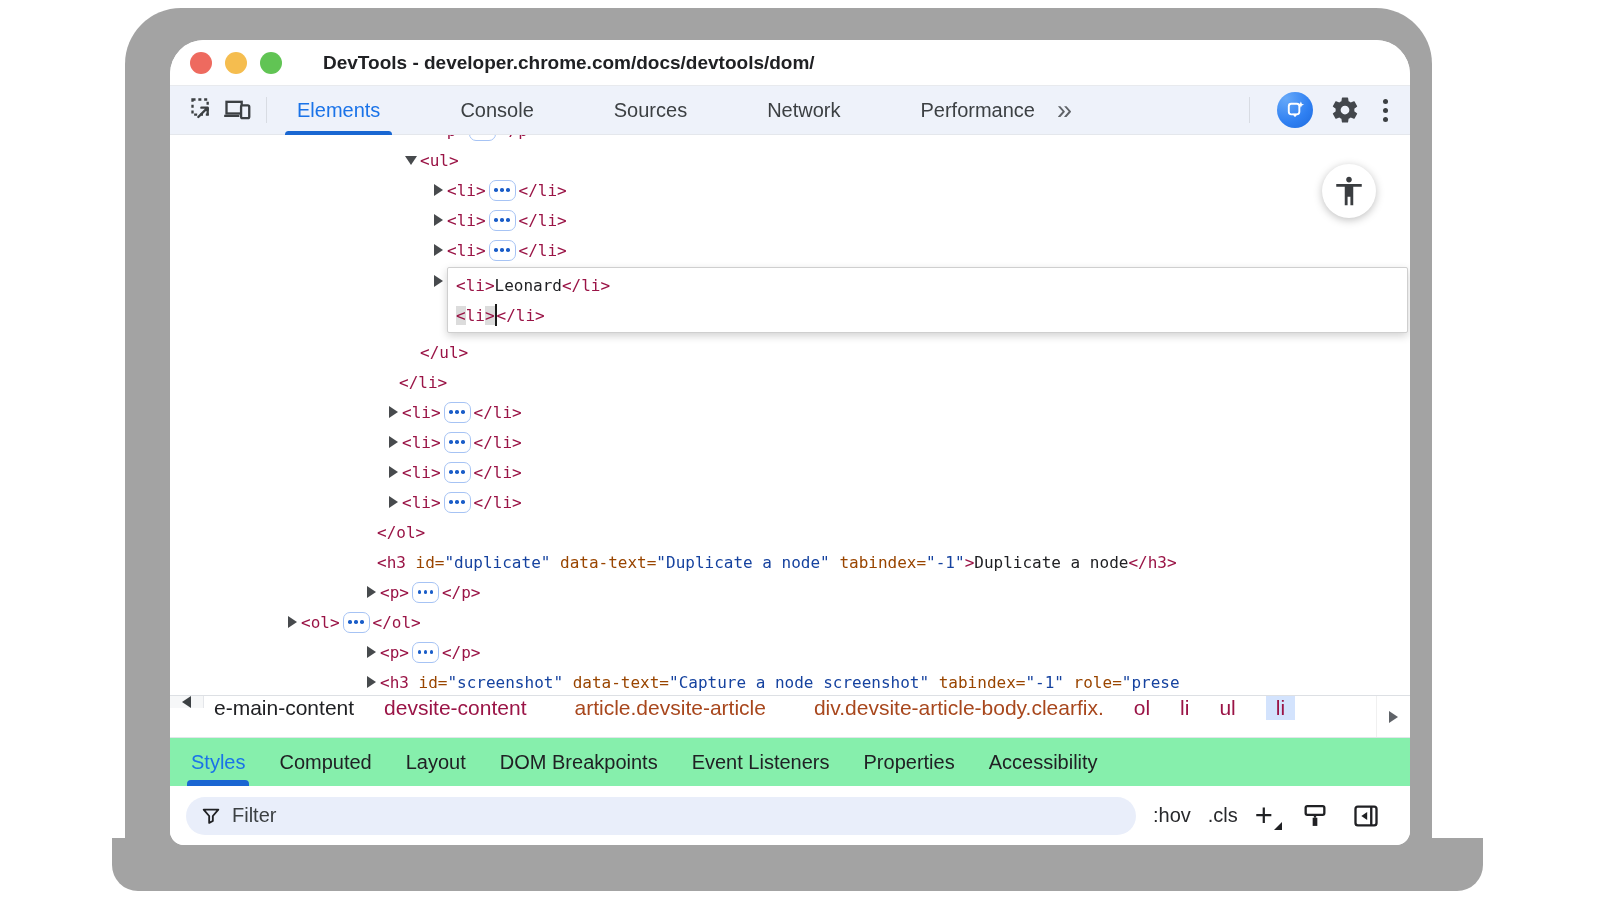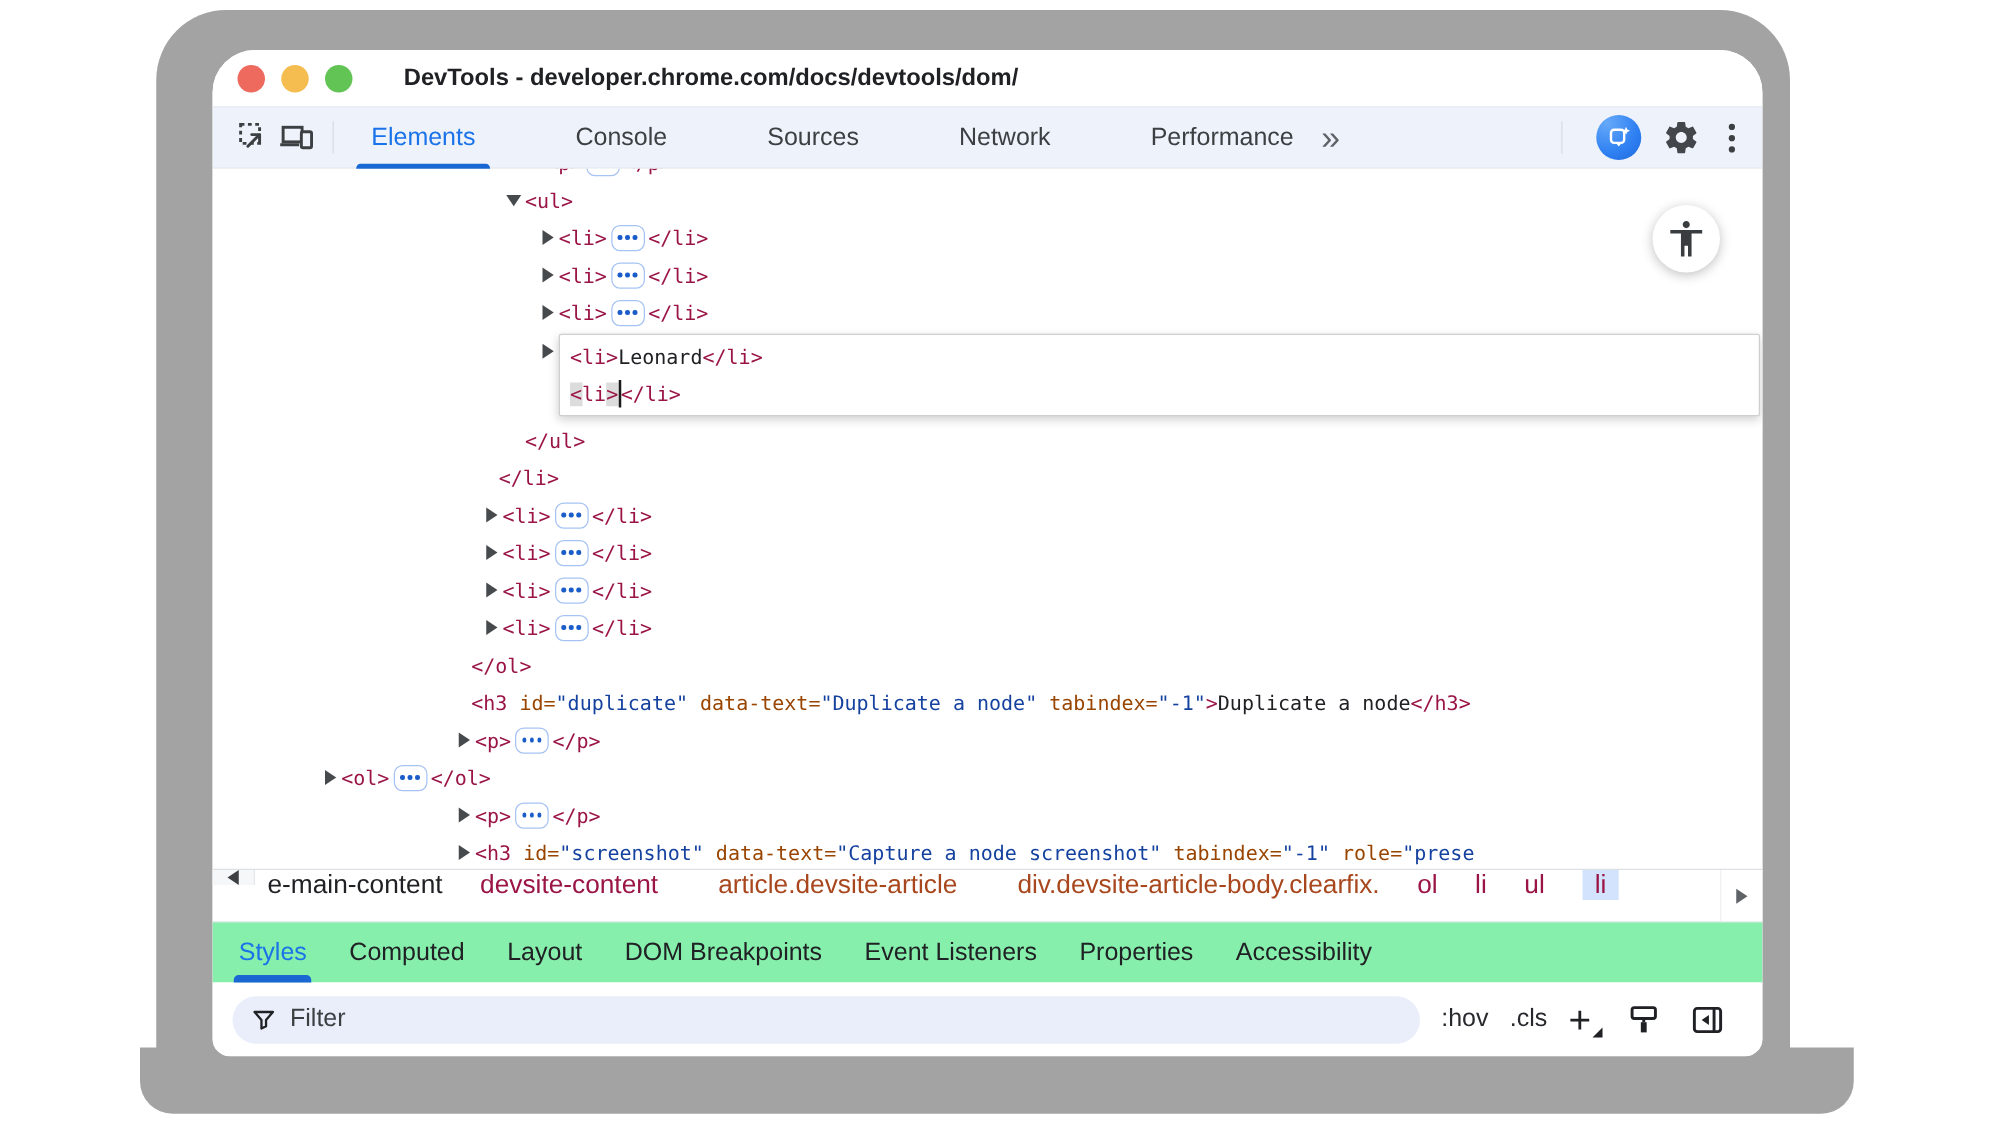--- a/index.html
+++ b/index.html
@@ -191,21 +191,21 @@
           </div>
           <div class="row" style="padding-left: 250px;"><span class="t-tag">&lt;/ul&gt;</span></div>
           <div class="row" style="padding-left: 229px;"><span class="t-tag">&lt;/li&gt;</span></div>
           <div class="row" style="padding-left: 214px;"><span class="arrow right"><i></i></span><span class="t-tag">&lt;li&gt;</span><span class="pill"><i></i><i></i><i></i></span><span class="t-tag">&lt;/li&gt;</span></div>
           <div class="row" style="padding-left: 214px;"><span class="arrow right"><i></i></span><span class="t-tag">&lt;li&gt;</span><span class="pill"><i></i><i></i><i></i></span><span class="t-tag">&lt;/li&gt;</span></div>
           <div class="row" style="padding-left: 214px;"><span class="arrow right"><i></i></span><span class="t-tag">&lt;li&gt;</span><span class="pill"><i></i><i></i><i></i></span><span class="t-tag">&lt;/li&gt;</span></div>
           <div class="row" style="padding-left: 214px;"><span class="arrow right"><i></i></span><span class="t-tag">&lt;li&gt;</span><span class="pill"><i></i><i></i><i></i></span><span class="t-tag">&lt;/li&gt;</span></div>
           <div class="row" style="padding-left: 207px;"><span class="t-tag">&lt;/ol&gt;</span></div>
           <div class="row" style="padding-left: 207px;"><span class="t-tag">&lt;h3 </span><span class="t-attr">id=</span><span class="t-val">"duplicate" </span><span class="t-attr">data-text=</span><span class="t-val">"Duplicate a node" </span><span class="t-attr">tabindex=</span><span class="t-val">"-1"</span><span class="t-tag">&gt;</span><span class="t-text">Duplicate a node</span><span class="t-tag">&lt;/h3&gt;</span></div>
           <div class="row" style="padding-left: 192px;"><span class="arrow right"><i></i></span><span class="t-tag">&lt;p&gt;</span><span class="pill"><i></i><i></i><i></i></span><span class="t-tag">&lt;/p&gt;</span></div>
-          <div class="row" style="padding-left: 85px;"><span class="arrow right"><i></i></span><span class="t-tag">&lt;ol&gt;</span><span class="pill"><i></i><i></i><i></i></span><span class="t-tag">&lt;/ol&gt;</span></div>
+          <div class="row" style="padding-left: 113px;"><span class="arrow right"><i></i></span><span class="t-tag">&lt;ol&gt;</span><span class="pill"><i></i><i></i><i></i></span><span class="t-tag">&lt;/ol&gt;</span></div>
           <div class="row" style="padding-left: 192px;"><span class="arrow right"><i></i></span><span class="t-tag">&lt;p&gt;</span><span class="pill"><i></i><i></i><i></i></span><span class="t-tag">&lt;/p&gt;</span></div>
           <div class="row" style="padding-left: 192px;"><span class="arrow right"><i></i></span><span class="t-tag">&lt;h3 </span><span class="t-attr">id=</span><span class="t-val">"screenshot" </span><span class="t-attr">data-text=</span><span class="t-val">"Capture a node screenshot" </span><span class="t-attr">tabindex=</span><span class="t-val">"-1" </span><span class="t-attr">role=</span><span class="t-val">"prese</span></div>
         </div>
       <button class="a11y-fab">
         <svg width="34" height="34" viewBox="0 0 24 24">
           <path fill="#3a3d40" d="M12 2c1.1 0 2 .9 2 2s-.9 2-2 2-2-.9-2-2 .9-2 2-2zm9 7h-6v13h-2v-6h-2v6H9V9H3V7h18v2z"></path>
         </svg>
       </button>
     </div>
 

